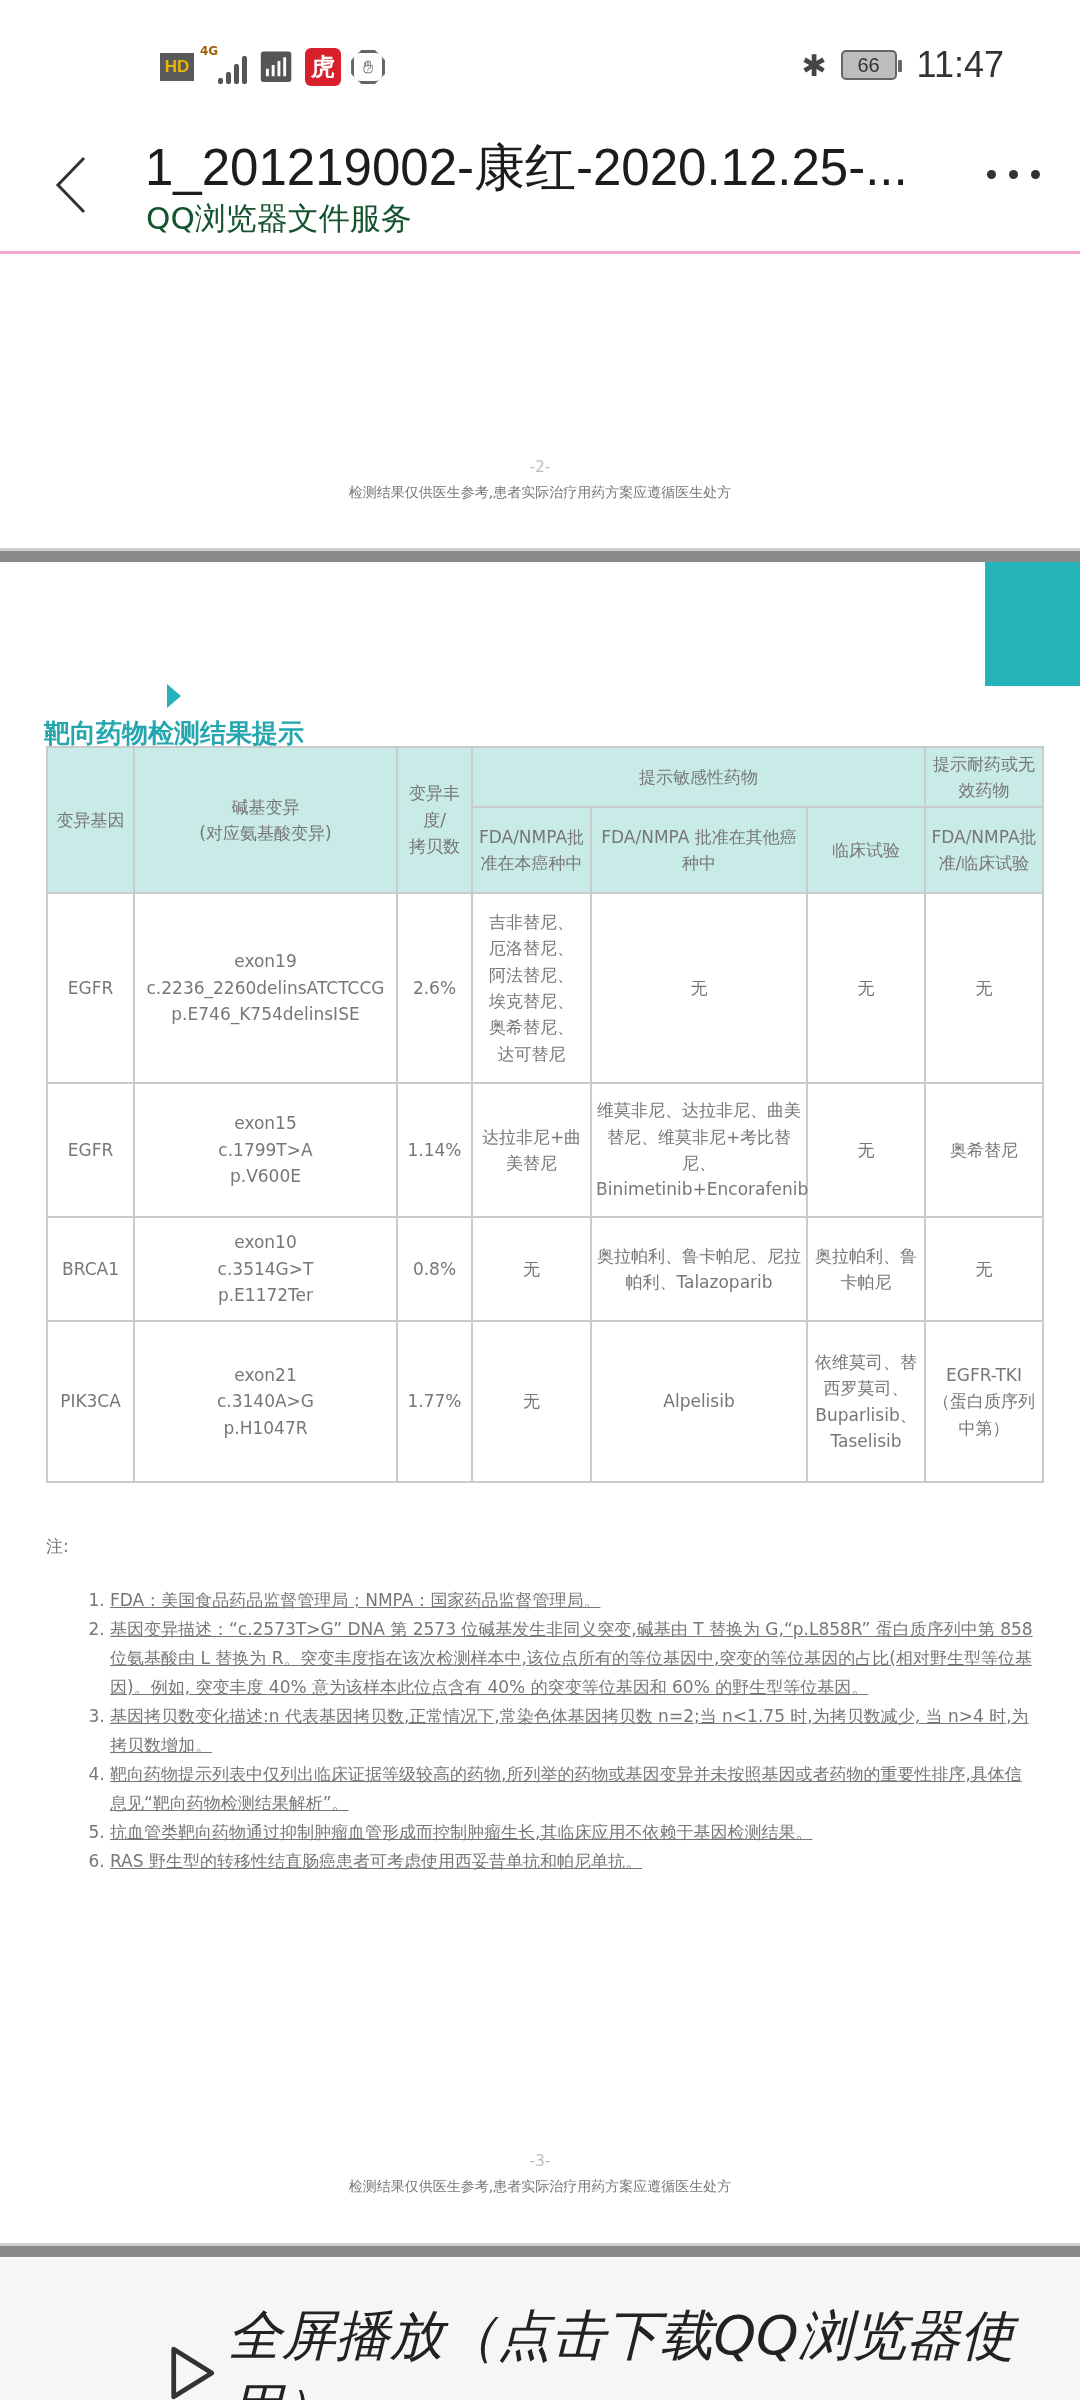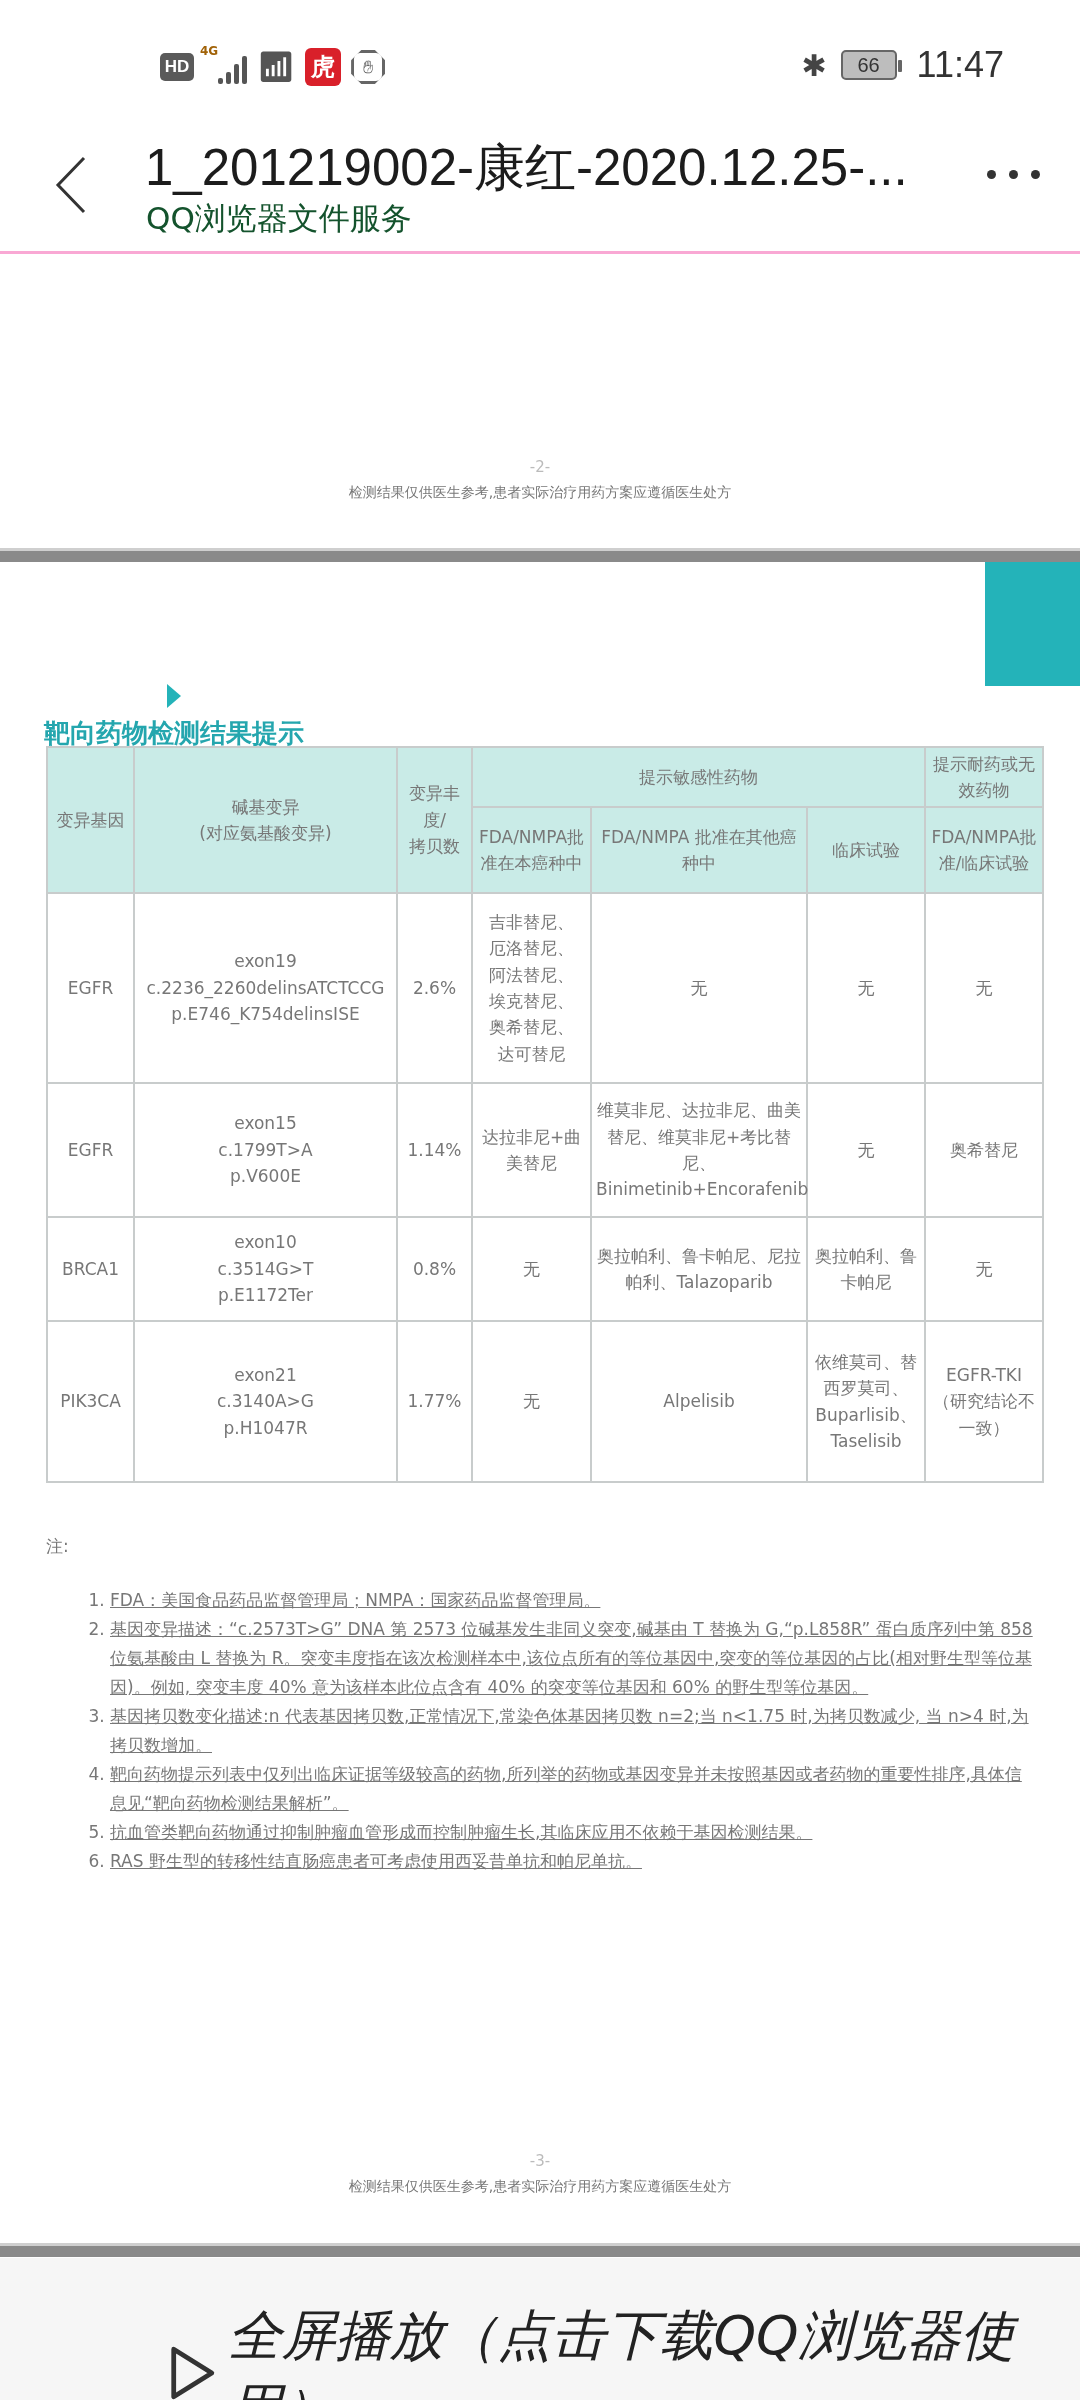--- a/index.html
+++ b/index.html
@@ -1,19 +1,19 @@
 <!DOCTYPE html>
 <html><head>
 <meta charset="utf-8">
 <style>
   * { box-sizing: border-box; margin: 0; padding: 0; }
   html, body { width: 1080px; height: 2400px; overflow: hidden; background: #ffffff; font-family: "DejaVu Sans", "Liberation Sans", sans-serif; }
   .statusbar { position: absolute; left: 0; top: 0; width: 1080px; height: 120px; background: #fff; }
   .sb-left { position: absolute; left: 160px; top: 48px; display: flex; align-items: center; gap: 10px; }
-  .sb-hd { width: 34px; height: 28px; background: #5a5a5a; color: #ffffff; border-radius: 5px; font-size: 17px; font-weight: bold; display:flex; align-items:center; justify-content:center; font-family: "Liberation Sans", sans-serif; }
+  .sb-hd { width: 34px; height: 28px; background: #5a5a5a; color: #eab308; border-radius: 0; font-size: 17px; font-weight: bold; display:flex; align-items:center; justify-content:center; font-family: "Liberation Sans", sans-serif; }
   .sb-sig { display:flex; align-items:flex-end; gap:3px; height: 34px; position: relative; }
   .sb-sig span { width: 5px; background: #555; border-radius: 2px; }
   .sb-sig .lbl { position:absolute; left:-4px; top:-6px; font-size: 12px; color:#a16207; background:none; width:auto; font-weight:bold; }
   .sb-wifi { font-size: 30px; color:#555; line-height: 1; }
   .sb-app { width: 36px; height: 38px; background: #d9202a; border-radius: 6px; color: #fff; font-size: 24px; display:flex; align-items:center; justify-content:center; font-weight: bold; }
   .sb-hand { width: 34px; height: 34px; border: 3px solid #666; border-radius: 9px; transform: rotate(0deg); display:flex; align-items:center; justify-content:center; font-size: 18px; color:#555; clip-path: polygon(30% 0, 70% 0, 100% 30%, 100% 70%, 70% 100%, 30% 100%, 0 70%, 0 30%); background: #fff; }
   .sb-right { position: absolute; right: 76px; top: 44px; display: flex; align-items: center; gap: 14px; color: #444; }
   .sb-bt { font-size: 30px; color:#444; }
   .sb-batt { width: 56px; height: 30px; border: 2px solid #666; border-radius: 5px; background: #bdbdbd; color:#333; font-size: 20px; display:flex; align-items:center; justify-content:center; font-family: "Liberation Sans", sans-serif; position: relative; }
   .sb-batt::after { content:""; position:absolute; right:-7px; top:8px; width:4px; height:12px; background:#666; border-radius: 1px; }
@@ -165,21 +165,21 @@
   </tr>
   <tr style="height:161px">
     <td>PIK3CA</td>
     <td style="white-space:pre-line">exon21
 c.3140A&gt;G
 p.H1047R</td>
     <td>1.77%</td>
     <td>无</td>
     <td>Alpelisib</td>
     <td>依维莫司、替西罗莫司、Buparlisib、Taselisib</td>
-    <td>EGFR-TKI（研究结论不一致）</td>
+    <td>EGFR-TKI（蛋白质序列中第）</td>
   </tr>
 </tbody>
   </table>
 
 <div class="notes">
   <div class="hd">注:</div>
   <ol>
     <li>FDA：美国食品药品监督管理局；NMPA：国家药品监督管理局。</li>
     <li>基因变异描述：“c.2573T&gt;G” DNA 第 2573 位碱基发生非同义突变,碱基由 T 替换为 G,“p.L858R” 蛋白质序列中第 858 位氨基酸由 L 替换为 R。突变丰度指在该次检测样本中,该位点所有的等位基因中,突变的等位基因的占比(相对野生型等位基因)。例如, 突变丰度 40% 意为该样本此位点含有 40% 的突变等位基因和 60% 的野生型等位基因。</li>
     <li>基因拷贝数变化描述:n 代表基因拷贝数,正常情况下,常染色体基因拷贝数 n=2;当 n&lt;1.75 时,为拷贝数减少, 当 n&gt;4 时,为拷贝数增加。</li>

